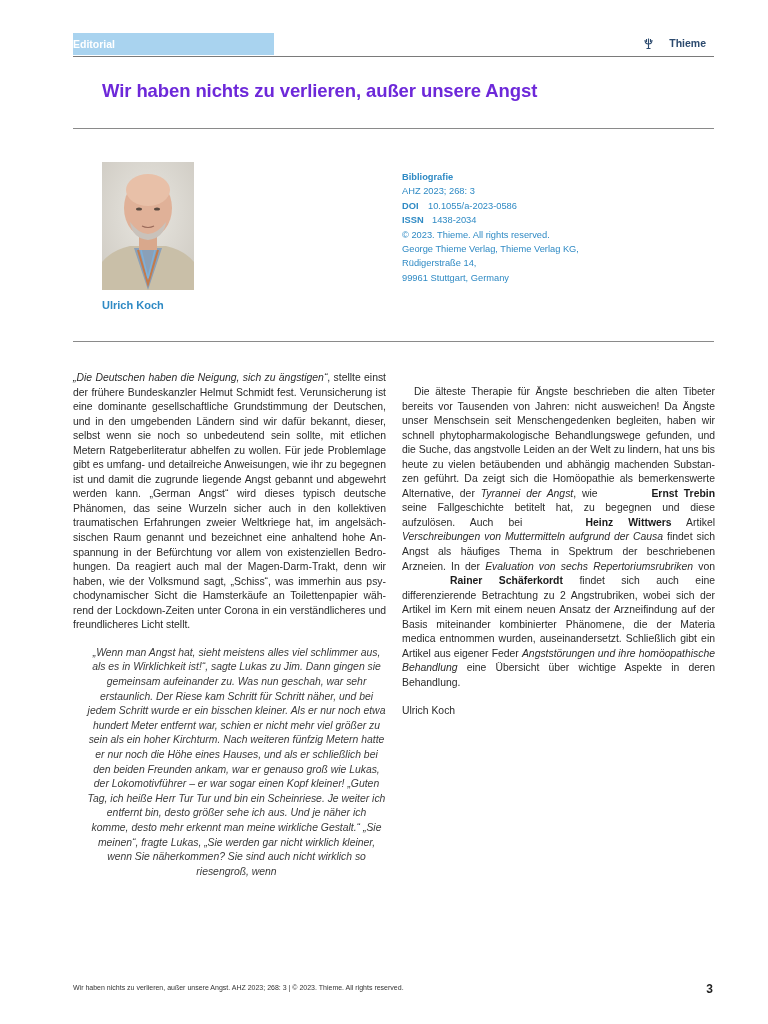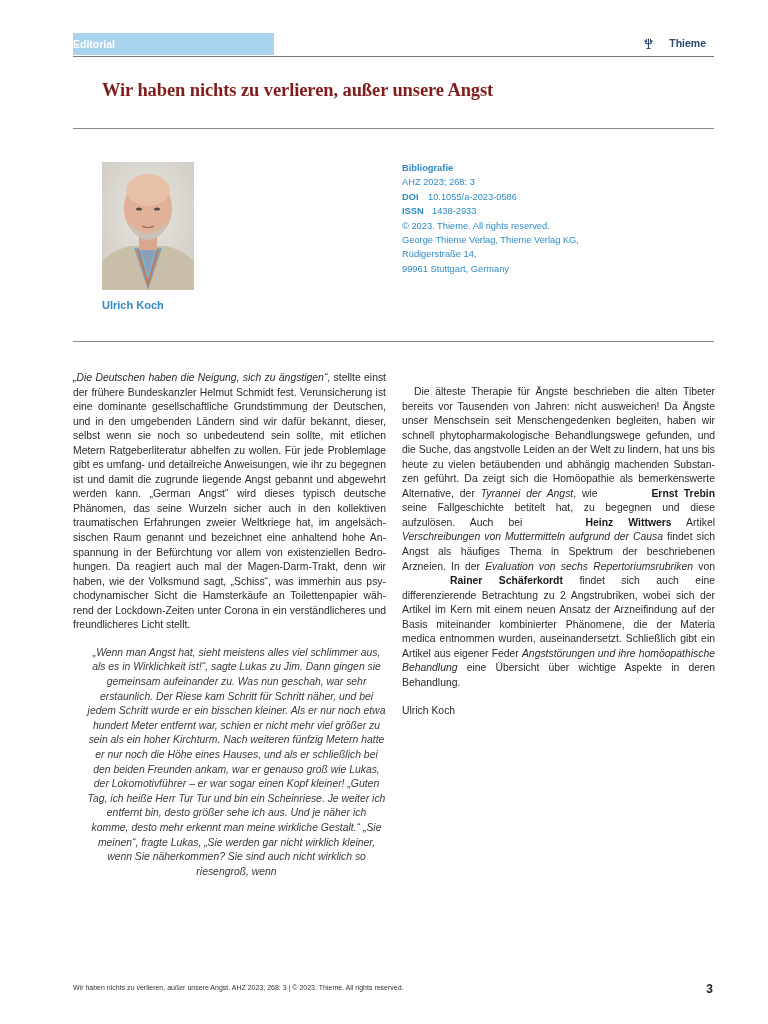--- a/index.html
+++ b/index.html
@@ -6,26 +6,26 @@
   body { width: 768px; height: 1024px; position: relative; overflow: hidden;
          font-family: "Liberation Sans", "DejaVu Sans", sans-serif; color: #2a2a2a; }
   .hdr-tab { position: absolute; left: 73px; top: 33px; width: 201px; height: 22px;
              background: #a9d3ef; color: #ffffff; font-weight: bold; font-size: 10.5px;
              line-height: 22px; box-sizing: border-box; }
   .hdr-line { position: absolute; left: 73px; top: 56px; width: 641px; height: 1px; background: #7a7a7a; }
   .brand { position: absolute; right: 62px; top: 37px; font-size: 10.5px; font-weight: bold;
            color: #2c4a6e; display: flex; align-items: center; gap: 16px; }
   .brand svg { width: 9px; height: 11px; }
   .title { position: absolute; left: 102px; top: 80px; font-size: 18.5px; font-weight: bold;
-           color: #7f1d1d; margin: 0; letter-spacing: -0.1px; font-family: Liberation Serif, serif; }
+           color: #6d28d9; margin: 0; letter-spacing: -0.1px; }
   .rule1 { position: absolute; left: 73px; top: 128px; width: 641px; height: 1px; background: #8a8a8a; }
   .rule2 { position: absolute; left: 73px; top: 341px; width: 641px; height: 1px; background: #8a8a8a; }
   .photo { position: absolute; left: 102px; top: 162px; width: 92px; height: 128px; overflow: hidden; }
   .author-name { position: absolute; left: 102px; top: 299px; font-size: 11px; font-weight: bold; color: #2f8ac4; }
-  .biblio { position: absolute; left: 402px; top: 161px; font-size: 9.3px; line-height: 14.4px; color: #2f8ac4; }
+  .biblio { position: absolute; left: 402px; top: 170px; font-size: 9.3px; line-height: 14.4px; color: #2f8ac4; }
   .biblio .lbl { font-weight: bold; }
   .biblio .k { font-weight: bold; display: inline-block; width: 26px; }
   .col { position: absolute; top: 371px; width: 313px; font-size: 10.4px; line-height: 14.55px;
          text-align: justify; hyphens: manual; color: #2a2a2a; }
   .col p { margin: 0; }
   .col .ind { text-indent: 12px; }
   .col-left { left: 73px; }
   .col-right { left: 402px; top: 373px; }
   .quote { font-style: italic; padding-left: 14px; margin-top: 13px !important; text-align: center; line-height: 14.6px; color: #3a3a3a; }
   .quote-cont { font-style: italic; padding-left: 14px; text-align: left; color: #3a3a3a; }
@@ -74,21 +74,21 @@
 </div>
 <div class="author-name">Ulrich Koch</div>
 
 <div class="biblio">
   <div class="lbl">Bibliografie</div>
   <div>AHZ 2023; 268: 3</div>
   <div>
     <span class="k">DOI</span><span>10.1055/a-2023-0586</span>
   </div>
   <div>
-    <span class="k" style="width:30px">ISSN</span><span>1438-2933</span>
+    <span class="k" style="width:30px">ISSN</span><span>1438-2034</span>
   </div>
   <div>© 2023. Thieme. All rights reserved.</div>
   <div>George Thieme Verlag, Thieme Verlag KG,</div>
   <div>Rüdigerstraße 14,</div>
   <div>99961 Stuttgart, Germany</div>
 </div>
 
 <div class="rule2"></div>
 
 <div class="col col-left">

